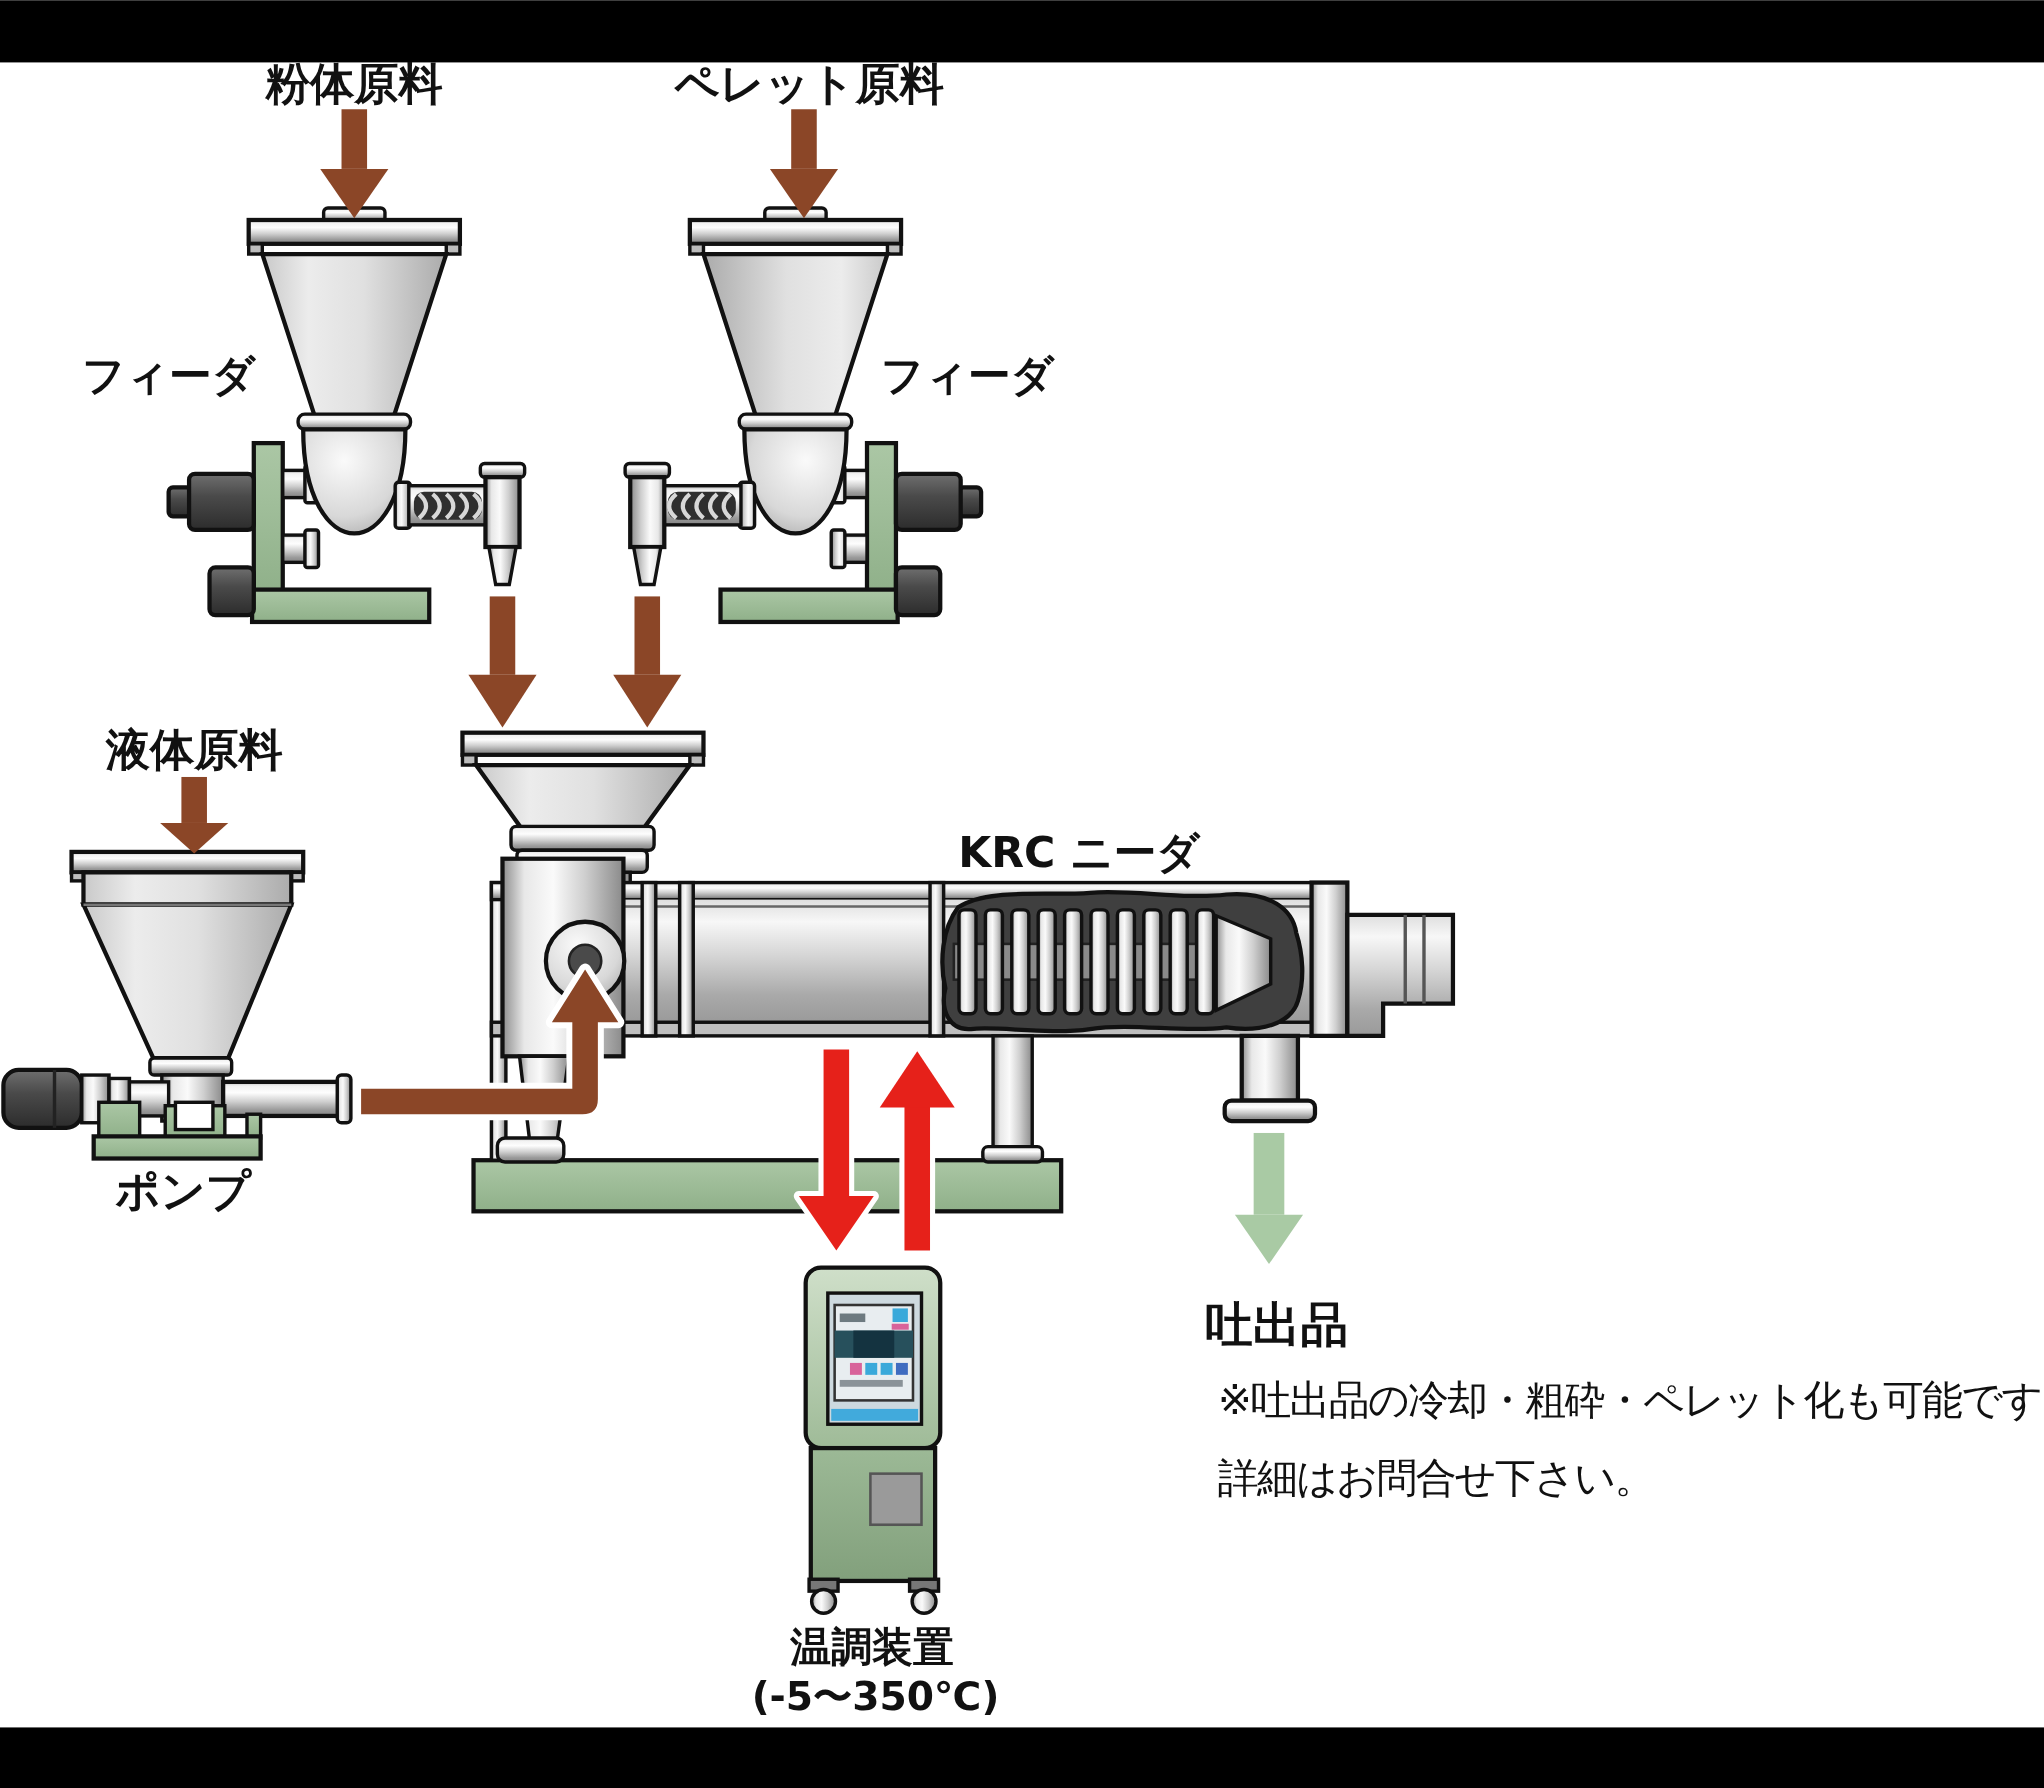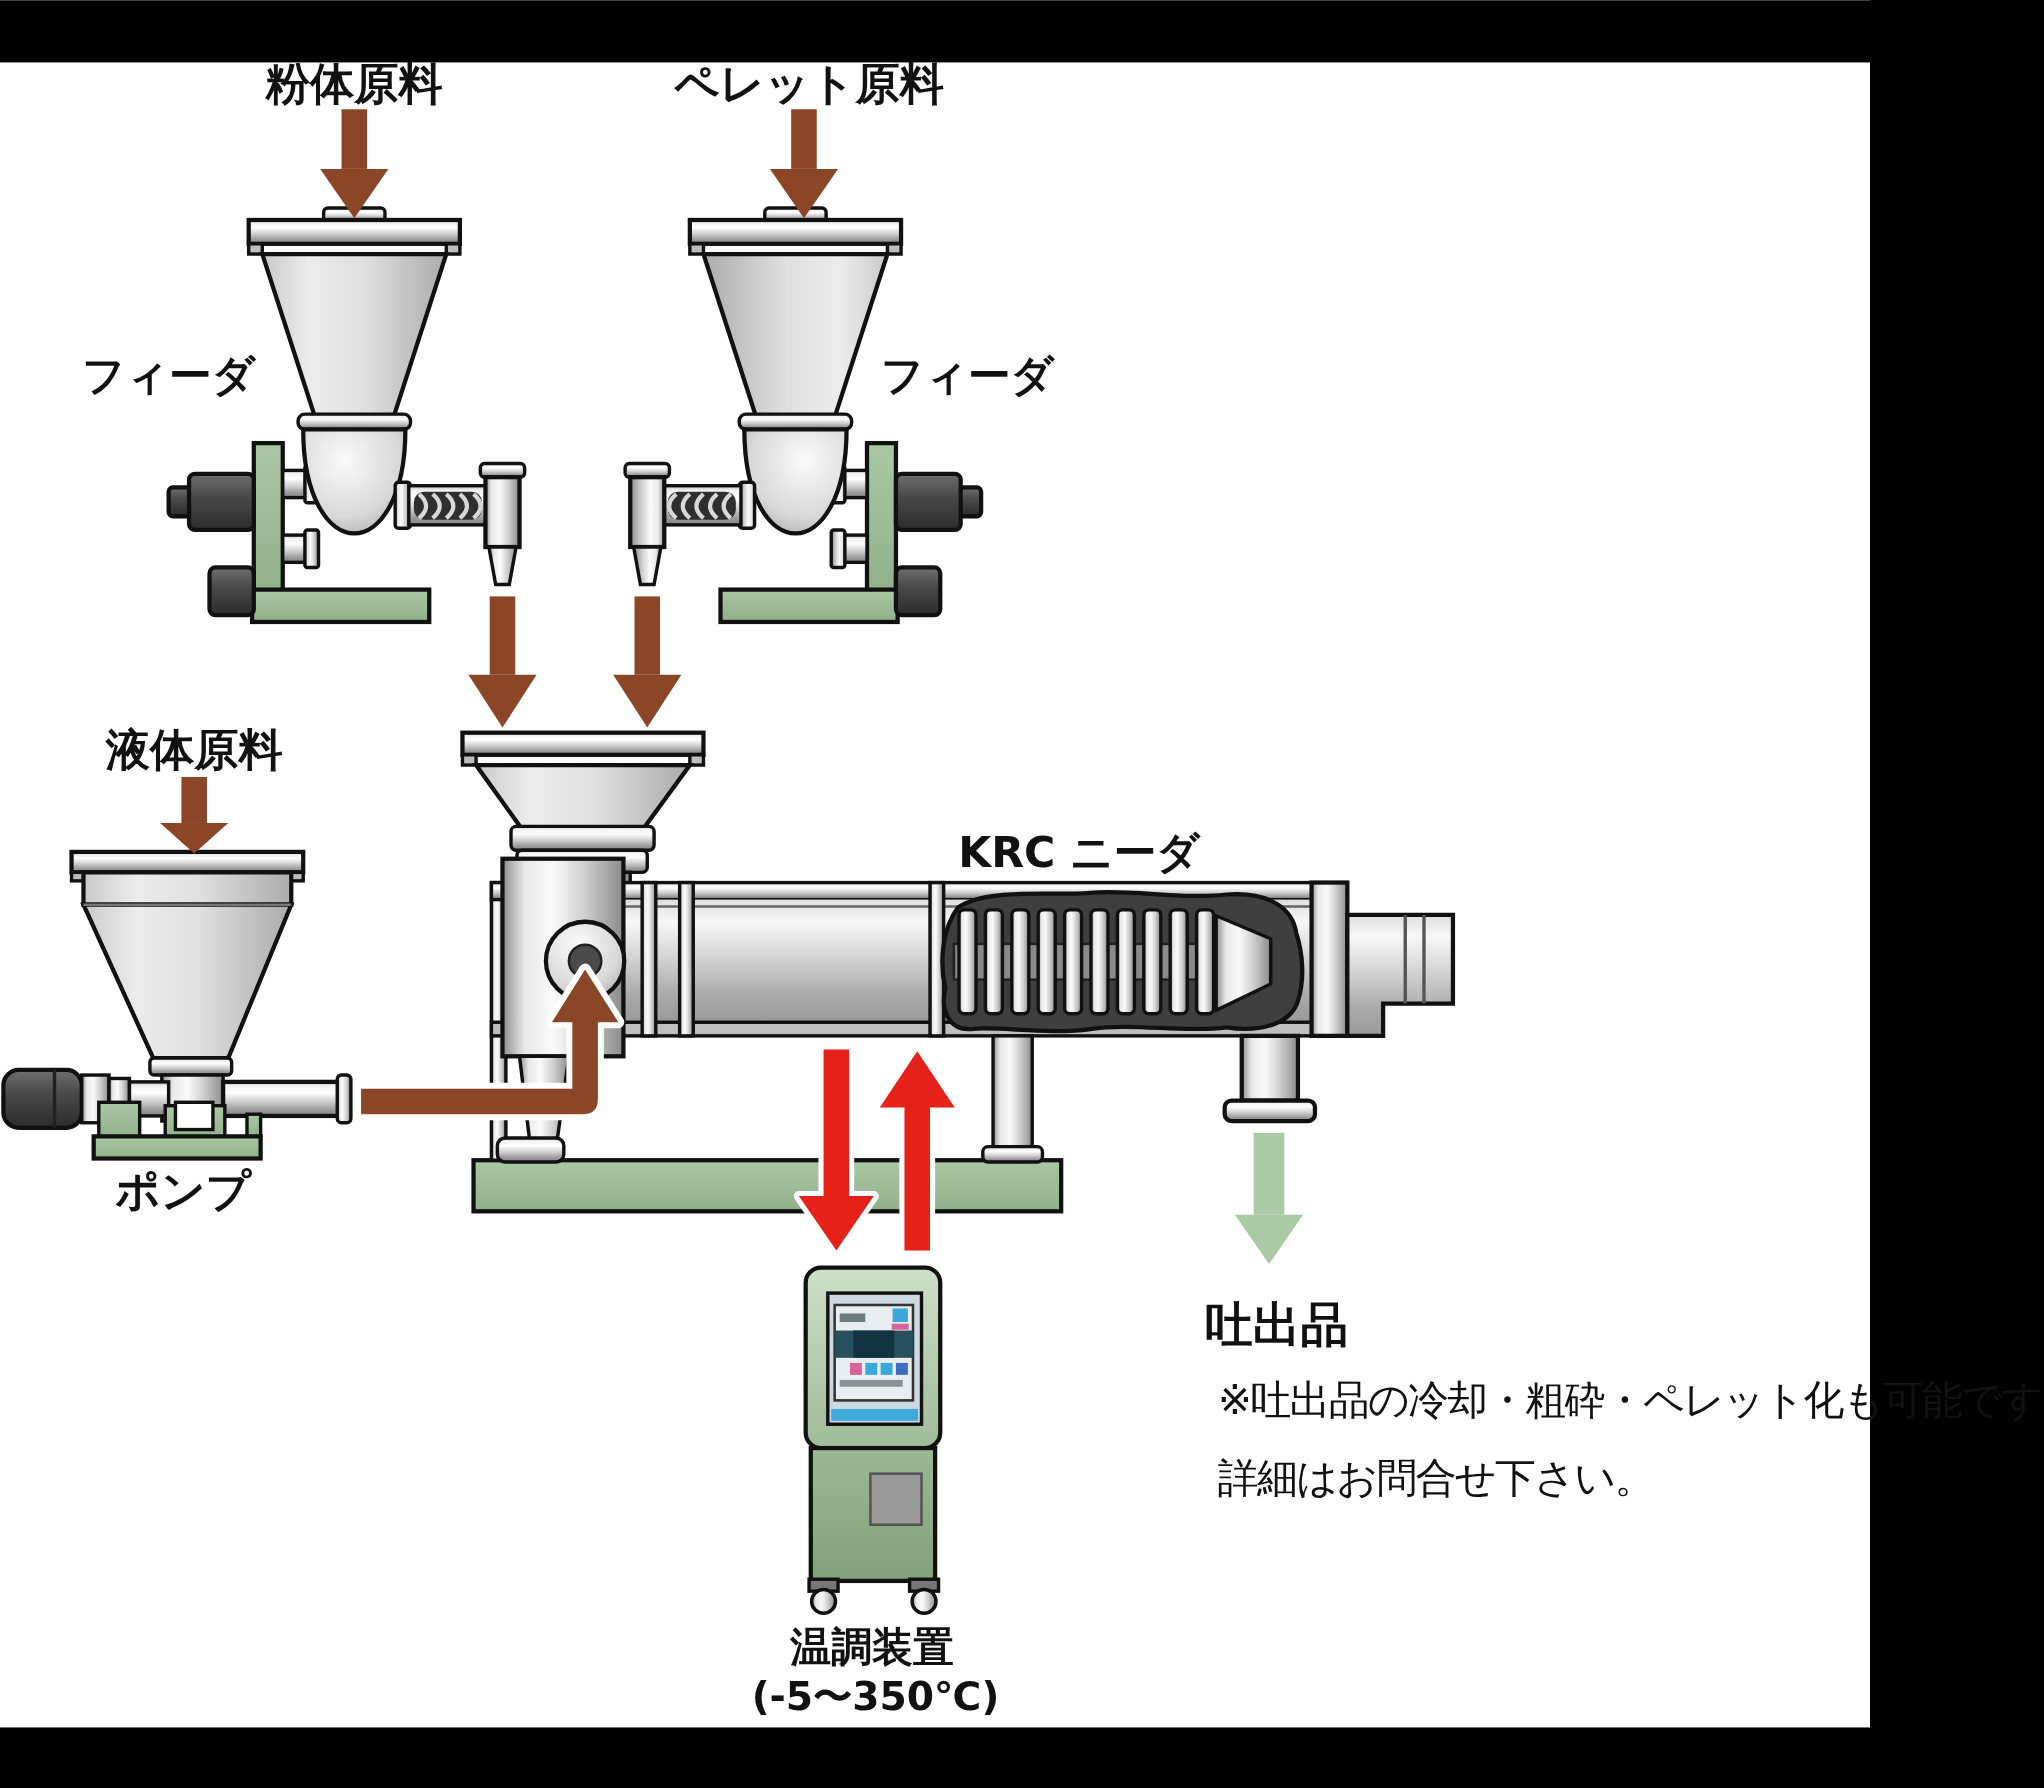--- a/index.html
+++ b/index.html
@@ -1,16 +1,16 @@
 <!DOCTYPE html>
 <html style="font-size:13.6px"><head>
 <meta charset="utf-8">
 <style>
   html,body{margin:0;padding:0;background:#000;}
-  .stage{position:relative;width:1870px;height:1789px;background:#ffffff;
+  .stage{position:relative;width:2044px;height:1789px;background:#ffffff;
          font-family:"DejaVu Sans","Liberation Sans",sans-serif;}
   svg{display:block}
   text{fill:#111;}
   .lbl{font-weight:bold;}
   .note{font-weight:normal;letter-spacing:-2px;}
 </style>
 </head>
 <body>
 
 <div class="stage">

